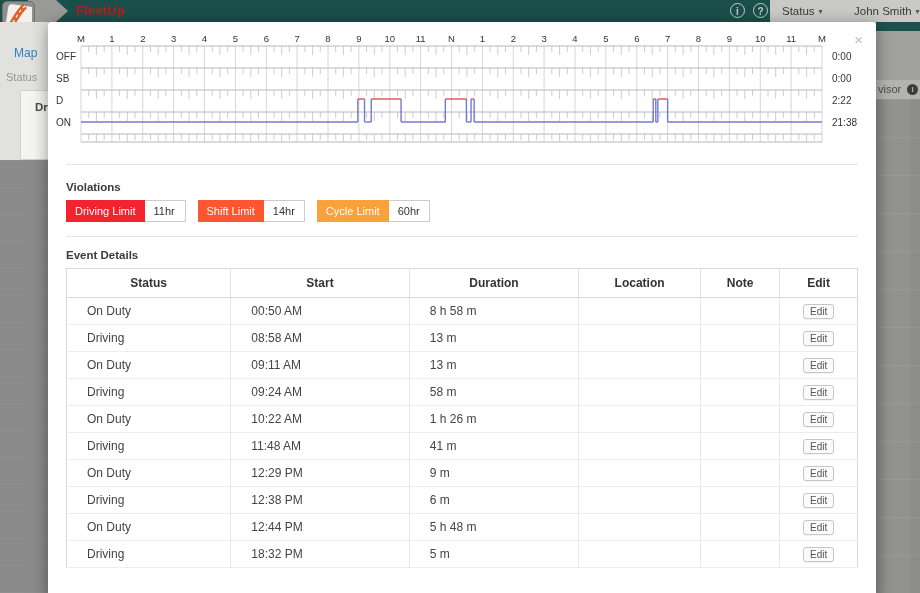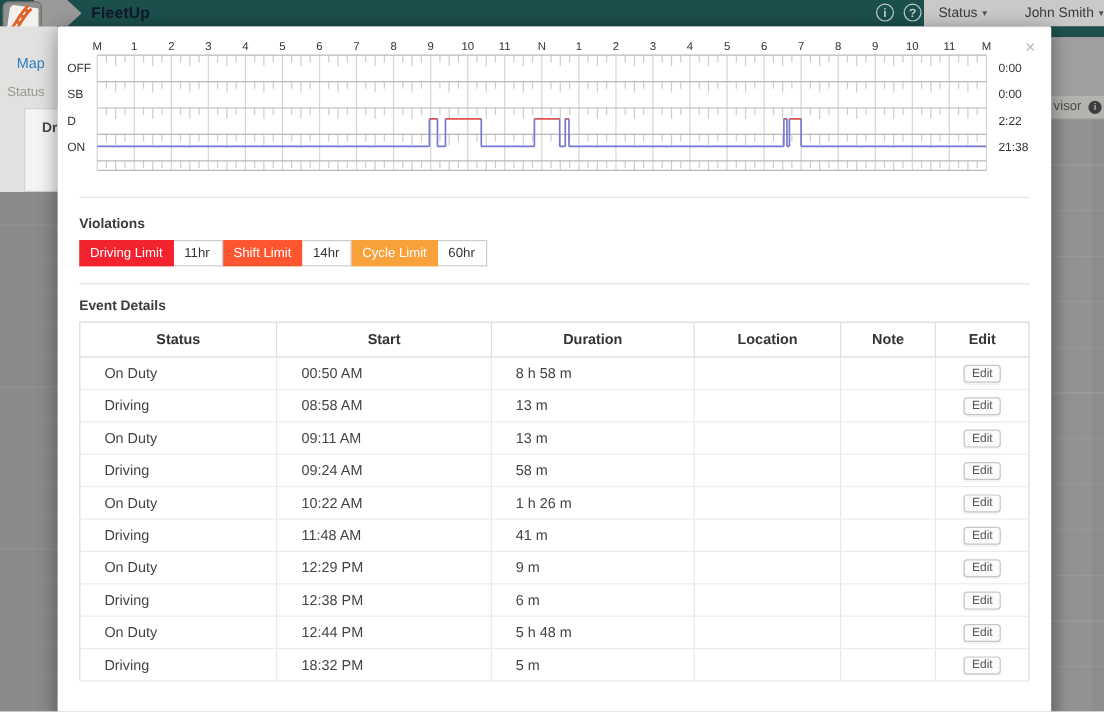--- a/index.html
+++ b/index.html
@@ -8,21 +8,21 @@
     background:#8a8a8a;font-family:"Liberation Sans",sans-serif;
     -webkit-font-smoothing:antialiased;
   }
   
   .topbar{position:absolute;left:0;top:0;width:920px;height:22px;background:#c9c9c7;}
   .topbar-teal{position:absolute;left:0;top:0;width:770px;height:22px;background:#1b4f4b;}
   .logo-ribbon{position:absolute;left:28px;top:0;width:40px;height:22px;background:#9a9a98;
     clip-path:polygon(0 0,70% 0,100% 50%,70% 100%,0 100%);}
   .logo-badge{position:absolute;left:2px;top:1px;width:31px;height:28px;background:#8f8f8d;
     border-radius:5px;border:1px solid #6f6f6d;overflow:hidden;}
-  .brand{position:absolute;left:76px;top:0;height:22px;line-height:22px;color:#0f172a;
+  .brand{position:absolute;left:76px;top:0;height:22px;line-height:22px;color:#b91c1c;
     font-size:13px;font-weight:bold;letter-spacing:.2px;}
   .nav-icon{position:absolute;top:3px;width:15px;height:15px;border:1.5px solid #c3cecd;
     border-radius:50%;color:#c3cecd;font-size:10px;font-weight:bold;text-align:center;
     line-height:15px;box-sizing:border-box;}
   .nav-icon.info{left:730px;}
   .nav-icon.help{left:753px;}
   .menu{position:absolute;top:0;height:22px;line-height:22px;font-size:11.5px;color:#3a3a3a;}
   .menu .caret{font-size:8px;color:#555;margin-left:4px;vertical-align:1px;}
   .menu.lang{left:782px;}
   .menu.user{left:854px;}
@@ -51,21 +51,21 @@
   .modal-title{margin:13px 18px 0;font-size:15px;color:#333;}
   .modal-close{position:absolute;top:10px;right:13px;font-size:15px;color:#bdbdbd;cursor:pointer;line-height:1;}
   .hos-chart{display:block;margin:10px 8px 0;}
   .hlabel{font-size:9.5px;fill:#333;text-anchor:middle;font-family:"Liberation Sans",sans-serif;}
   .rlabel{font-size:10px;fill:#333;font-family:"Liberation Sans",sans-serif;}
   .rtotal{font-size:10px;fill:#333;font-family:"Liberation Sans",sans-serif;}
   .divider{margin:20px 18px 0;border-top:1px solid #e4e4e4;height:0;}
   .divider.d2{margin-top:14px;}
   .section-heading{margin:16px 18px 0;font-size:11.5px;font-weight:bold;color:#3b3b3b;}
   .section-heading.ev{margin-top:12px;}
-  .violations-row{margin:7px 18px 0;display:flex;gap:0;}
+  .violations-row{margin:7px 18px 0;display:flex;gap:12px;}
   .vio{display:inline-flex;align-items:stretch;font-size:11px;}
   .vio-label{color:#fff;padding:4px 9px;display:flex;align-items:center;}
   .vio-value{background:#fff;border:1px solid #ccc;border-left:none;color:#333;
     padding:4px 9px;display:flex;align-items:center;min-width:22px;}
   
   .event-table{margin:7px 18px 0;width:792px;border-collapse:collapse;font-size:12px;color:#444;
     border:1px solid #d9d9d9;}
   .event-table th{font-weight:bold;color:#333;text-align:center;padding:7px 6px;
     border-right:1px solid #e0e0e0;border-bottom:1px solid #d9d9d9;background:#fff;}
   .event-table th:last-child{border-right:none;}

